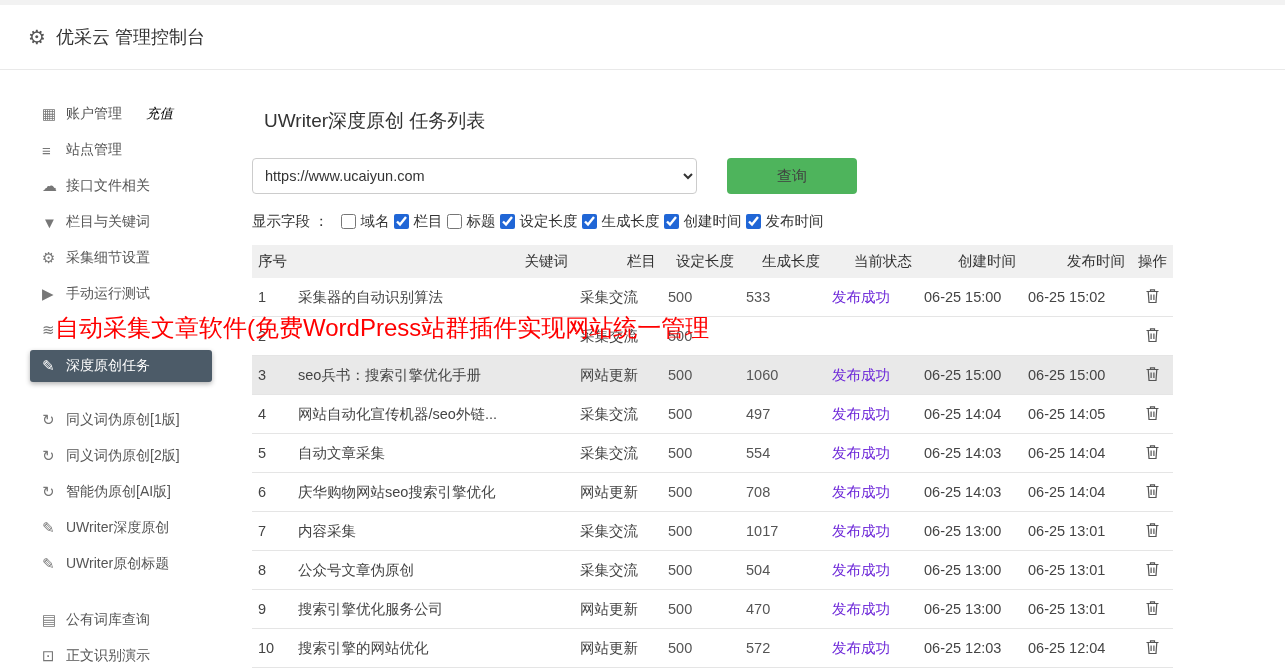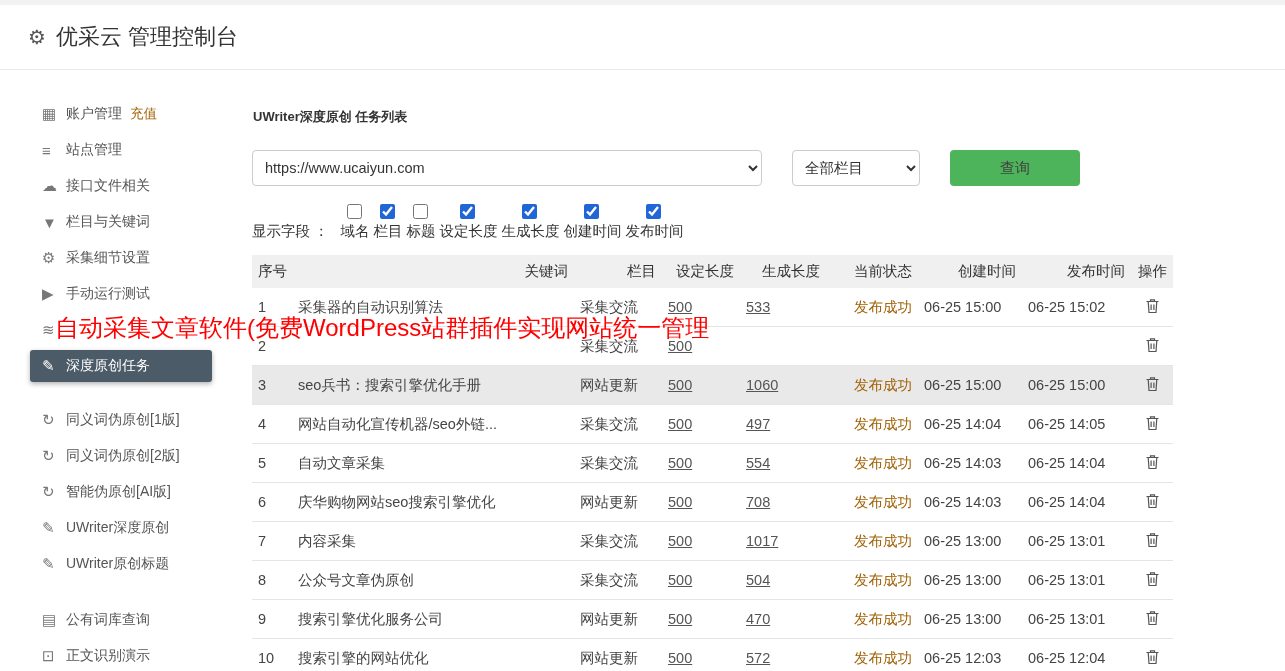--- a/index.html
+++ b/index.html
@@ -8,69 +8,69 @@
     background:#fff;color:#444;
     font-family:"Liberation Sans","DejaVu Sans",sans-serif;
   }
   
   .topbar{
     position:absolute;top:0;left:0;right:0;height:70px;background:#fff;
     border-bottom:1px solid #e9e9e9;display:flex;align-items:center;
     padding-left:28px;box-sizing:border-box;border-top:5px solid #f2f2f2;
   }
   .gear-glyph{font-size:20px;color:#555;margin-right:10px;line-height:1;}
-  .app-title{font-size:22px;color:#333;}
+  .app-title{font-size:18px;color:#333;}
   
   .sidebar{position:absolute;top:70px;left:0;width:250px;padding-top:26px;}
   .side-group{margin-bottom:20px;}
   .side-item{
     height:36px;display:flex;align-items:center;padding-left:42px;
     font-size:14px;color:#555;cursor:pointer;box-sizing:border-box;
   }
   .side-item .icon{width:24px;color:#777;font-size:15px;flex:0 0 24px;}
   .side-item.active{
     background:#4c5b68;color:#fff;margin-left:30px;padding-left:12px;
     width:182px;height:32px;border-radius:3px;
     box-shadow:0 2px 5px rgba(0,0,0,.3);margin-top:2px;margin-bottom:2px;
   }
   .side-item.active .icon{color:#fff;}
-  .badge{color:#a16207;margin-left:8px;font-size:13.5px;}
+  .badge{color:#000000;margin-left:24px;font-size:13.5px;font-style:italic;}
   
   .main{position:absolute;left:252px;top:100px;width:921px;}
-  .page-title{font-size:13px;color:#333;font-weight:700;margin:8px 1px 24px;}
+  .page-title{font-size:19px;color:#333;font-weight:400;margin:8px 12px 24px;}
   .controls{display:flex;gap:30px;margin-bottom:18px;align-items:center;}
   select{
     height:36px;border:1px solid #ccc;border-radius:4px;font-size:14.5px;
     color:#333;padding:0 8px;background:#fff;
     font-family:"Liberation Sans","DejaVu Sans",sans-serif;
   }
-  .site-select{width:510px;}
+  .site-select{width:445px;}
   .col-select,.status-select{width:128px;}
   .query-btn{
     width:130px;height:36px;background:#4eb45c;color:#404040;border:none;
     border-radius:4px;font-size:15px;cursor:pointer;
     font-family:"Liberation Sans","DejaVu Sans",sans-serif;
   }
   .fields-row{display:flex;align-items:flex-end;gap:4px;font-size:14.5px;color:#333;margin-bottom:14px;}
   .fields-label{margin-right:8px;}
-  .field{display:flex;align-items:center;gap:3px;cursor:pointer;flex-direction:column;}
+  .field{display:flex;align-items:center;gap:3px;cursor:pointer;}
   input[type=checkbox]{width:15px;height:15px;accent-color:#2066d6;margin:0 2px 0 0;}
   
   table{border-collapse:collapse;width:921px;table-layout:fixed;font-size:14.5px;}
   thead th{
     background:#f0f0f0;font-weight:400;text-align:right;height:33px;
     padding:0 6px;color:#333;white-space:nowrap;overflow:hidden;
   }
   tbody td{
     height:38px;border-bottom:1px solid #e5e5e5;padding:0 6px;color:#444;
     white-space:nowrap;overflow:hidden;
   }
   tr.highlight td{background:#e9e9e9;}
-  .num-cell{color:#555;text-decoration:underline;}
-  .status-cell{color:#a16207;font-weight:500;text-align:right;}
+  .num-cell{color:#555;}
+  .status-cell{color:#6d28d9;font-weight:500;}
   .op-cell{text-align:center;}
   .trash{display:inline-block;cursor:pointer;line-height:0;}
   .trash svg{stroke:#555;fill:none;stroke-width:1.2;}
   
   .overlay-text{
     position:absolute;left:55px;top:312px;z-index:60;
     font-size:24px;color:#ff0000;white-space:nowrap;pointer-events:none;
   }
 </style>
 </head>
@@ -152,23 +152,20 @@
     </div>
   </div>
 </div>
 
 <div class="main">
   <div class="page-title">UWriter深度原创 任务列表</div>
 
   <div class="controls">
     <select class="site-select">
       <option>https://www.ucaiyun.com</option>
-    </select>
-    <select class="col-select">
-      <option>全部栏目</option>
     </select>
     <button class="query-btn">查询</button>
   </div>
 
   <div class="fields-row">
     <span class="fields-label">显示字段 ：</span>
     <label class="field">
       <input type="checkbox" style="">
       <span>域名</span>
     </label>

